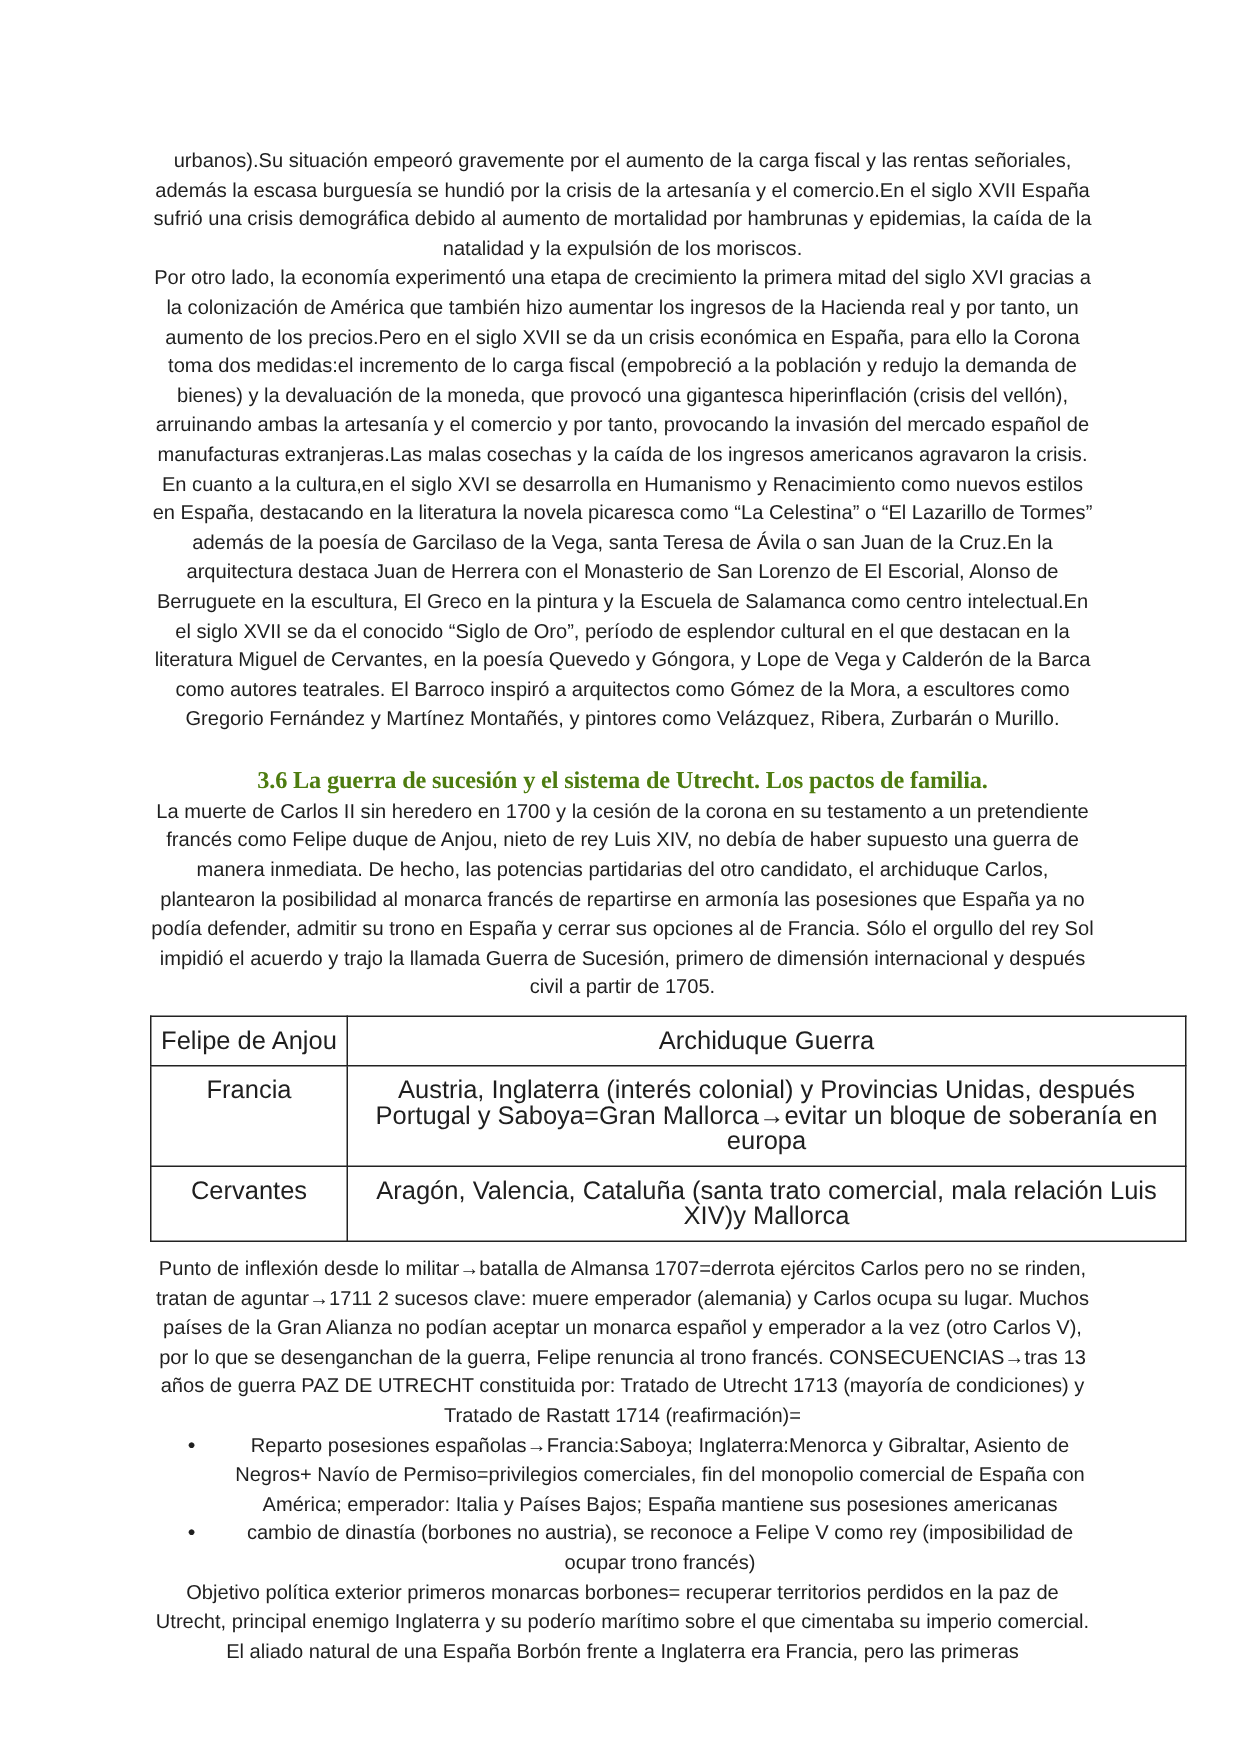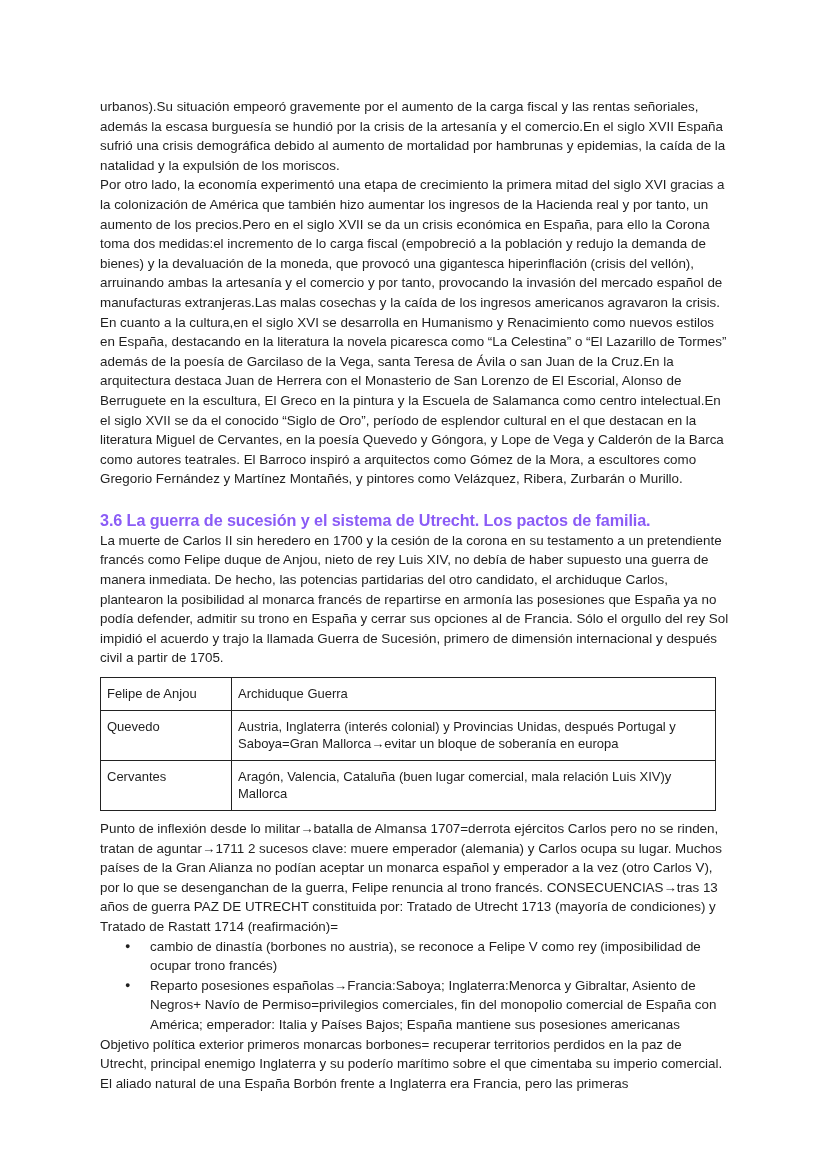--- a/index.html
+++ b/index.html
@@ -1,28 +1,28 @@
 <!DOCTYPE html>
 <html><head>
 <meta charset="utf-8">
 <style>
   html, body { margin: 0; padding: 0; background: #ffffff; }
   body { width: 828px; height: 1169px; overflow: hidden; position: relative; }
   .page {
     position: absolute; left: 100px; top: 97px; width: 630px;
-    font-family: "Liberation Sans", sans-serif; font-size: 13.4px; line-height: 19.6px; color: #1f1f1f;
+    font-family: "Liberation Sans", sans-serif; font-size: 13.4px; line-height: 19.6px; color: #1f1f1f; text-align: center;
   }
   .para { margin: 0; }
   h2.heading {
-    font-family: Liberation Sans, sans-serif; font-weight: bold; color: #8b5cf6;
+    font-family: Liberation Serif, serif; font-weight: bold; color: #4d7c0f;
     font-size: 16.2px; line-height: 22px; margin: 20px 0 0 0; letter-spacing: -0.1px;
   }
   table.sides {
-    border-collapse: collapse; width: 616px; margin: 9px 0 8px 0;
-    font-size: 13px; line-height: 17px;
+    border-collapse: collapse; width: 691px; margin: 9px 0 8px 0;
+    font-size: 17px; line-height: 17px;
   }
   table.sides td {
     border: 1.3px solid #222; vertical-align: top; padding: 7px 6px 8px 6px;
   }
   table.sides td.c1 { width: 118px; }
   ul.bullets { margin: 0; padding: 0 0 0 50px; list-style: none; }
   ul.bullets li { position: relative; }
   ul.bullets li::before {
     content: "\25CF"; position: absolute; left: -25px; top: 0; font-size: 9px; color: #1f1f1f;
   }
@@ -38,29 +38,29 @@
   <h2 class="heading">3.6 La guerra de sucesión y el sistema de Utrecht. Los pactos de familia.</h2>
   <p class="para">La muerte de Carlos II sin heredero en 1700 y la cesión de la corona en su testamento a un pretendiente francés como Felipe duque de Anjou, nieto de rey Luis XIV, no debía de haber supuesto una guerra de manera inmediata. De hecho, las potencias partidarias del otro candidato, el archiduque Carlos, plantearon la posibilidad al monarca francés de repartirse en armonía las posesiones que España ya no podía defender, admitir su trono en España y cerrar sus opciones al de Francia. Sólo el orgullo del rey Sol impidió el acuerdo y trajo la llamada Guerra de Sucesión, primero de dimensión internacional y después civil a partir de 1705.</p>
 
   <table class="sides">
     <tbody>
         <tr>
       <td class="c1">Felipe de Anjou</td>
       <td>Archiduque Guerra</td>
     </tr>
     <tr>
-      <td class="c1">Quevedo</td>
+      <td class="c1">Francia</td>
       <td>Austria, Inglaterra (interés colonial) y Provincias Unidas, después Portugal y Saboya=Gran Mallorca→evitar un bloque de soberanía en europa</td>
     </tr>
     <tr>
       <td class="c1">Cervantes</td>
-      <td>Aragón, Valencia, Cataluña (buen lugar comercial, mala relación Luis XIV)y Mallorca</td>
+      <td>Aragón, Valencia, Cataluña (santa trato comercial, mala relación Luis XIV)y Mallorca</td>
     </tr>
   </tbody>
     </table>
 
   <p class="para">Punto de inflexión desde lo militar→batalla de Almansa 1707=derrota ejércitos Carlos pero no se rinden, tratan de aguntar→1711 2 sucesos clave: muere emperador (alemania) y Carlos ocupa su lugar. Muchos países de la Gran Alianza no podían aceptar un monarca español y emperador a la vez (otro Carlos V), por lo que se desenganchan de la guerra, Felipe renuncia al trono francés. CONSECUENCIAS→tras 13 años de guerra PAZ DE UTRECHT constituida por: Tratado de Utrecht 1713 (mayoría de condiciones) y Tratado de Rastatt 1714 (reafirmación)=</p>
   <ul class="bullets">
+    <li>Reparto posesiones españolas→Francia:Saboya; Inglaterra:Menorca y Gibraltar, Asiento de Negros+ Navío de Permiso=privilegios comerciales, fin del monopolio comercial de España con América; emperador: Italia y Países Bajos; España mantiene sus posesiones americanas</li>
     <li>cambio de dinastía (borbones no austria), se reconoce a Felipe V como rey (imposibilidad de ocupar trono francés)</li>
-    <li>Reparto posesiones españolas→Francia:Saboya; Inglaterra:Menorca y Gibraltar, Asiento de Negros+ Navío de Permiso=privilegios comerciales, fin del monopolio comercial de España con América; emperador: Italia y Países Bajos; España mantiene sus posesiones americanas</li>
   </ul>
   <p class="para">Objetivo política exterior primeros monarcas borbones= recuperar territorios perdidos en la paz de Utrecht, principal enemigo Inglaterra y su poderío marítimo sobre el que cimentaba su imperio comercial. El aliado natural de una España Borbón frente a Inglaterra era Francia, pero las primeras</p>
 </div>
 
 </body></html>

